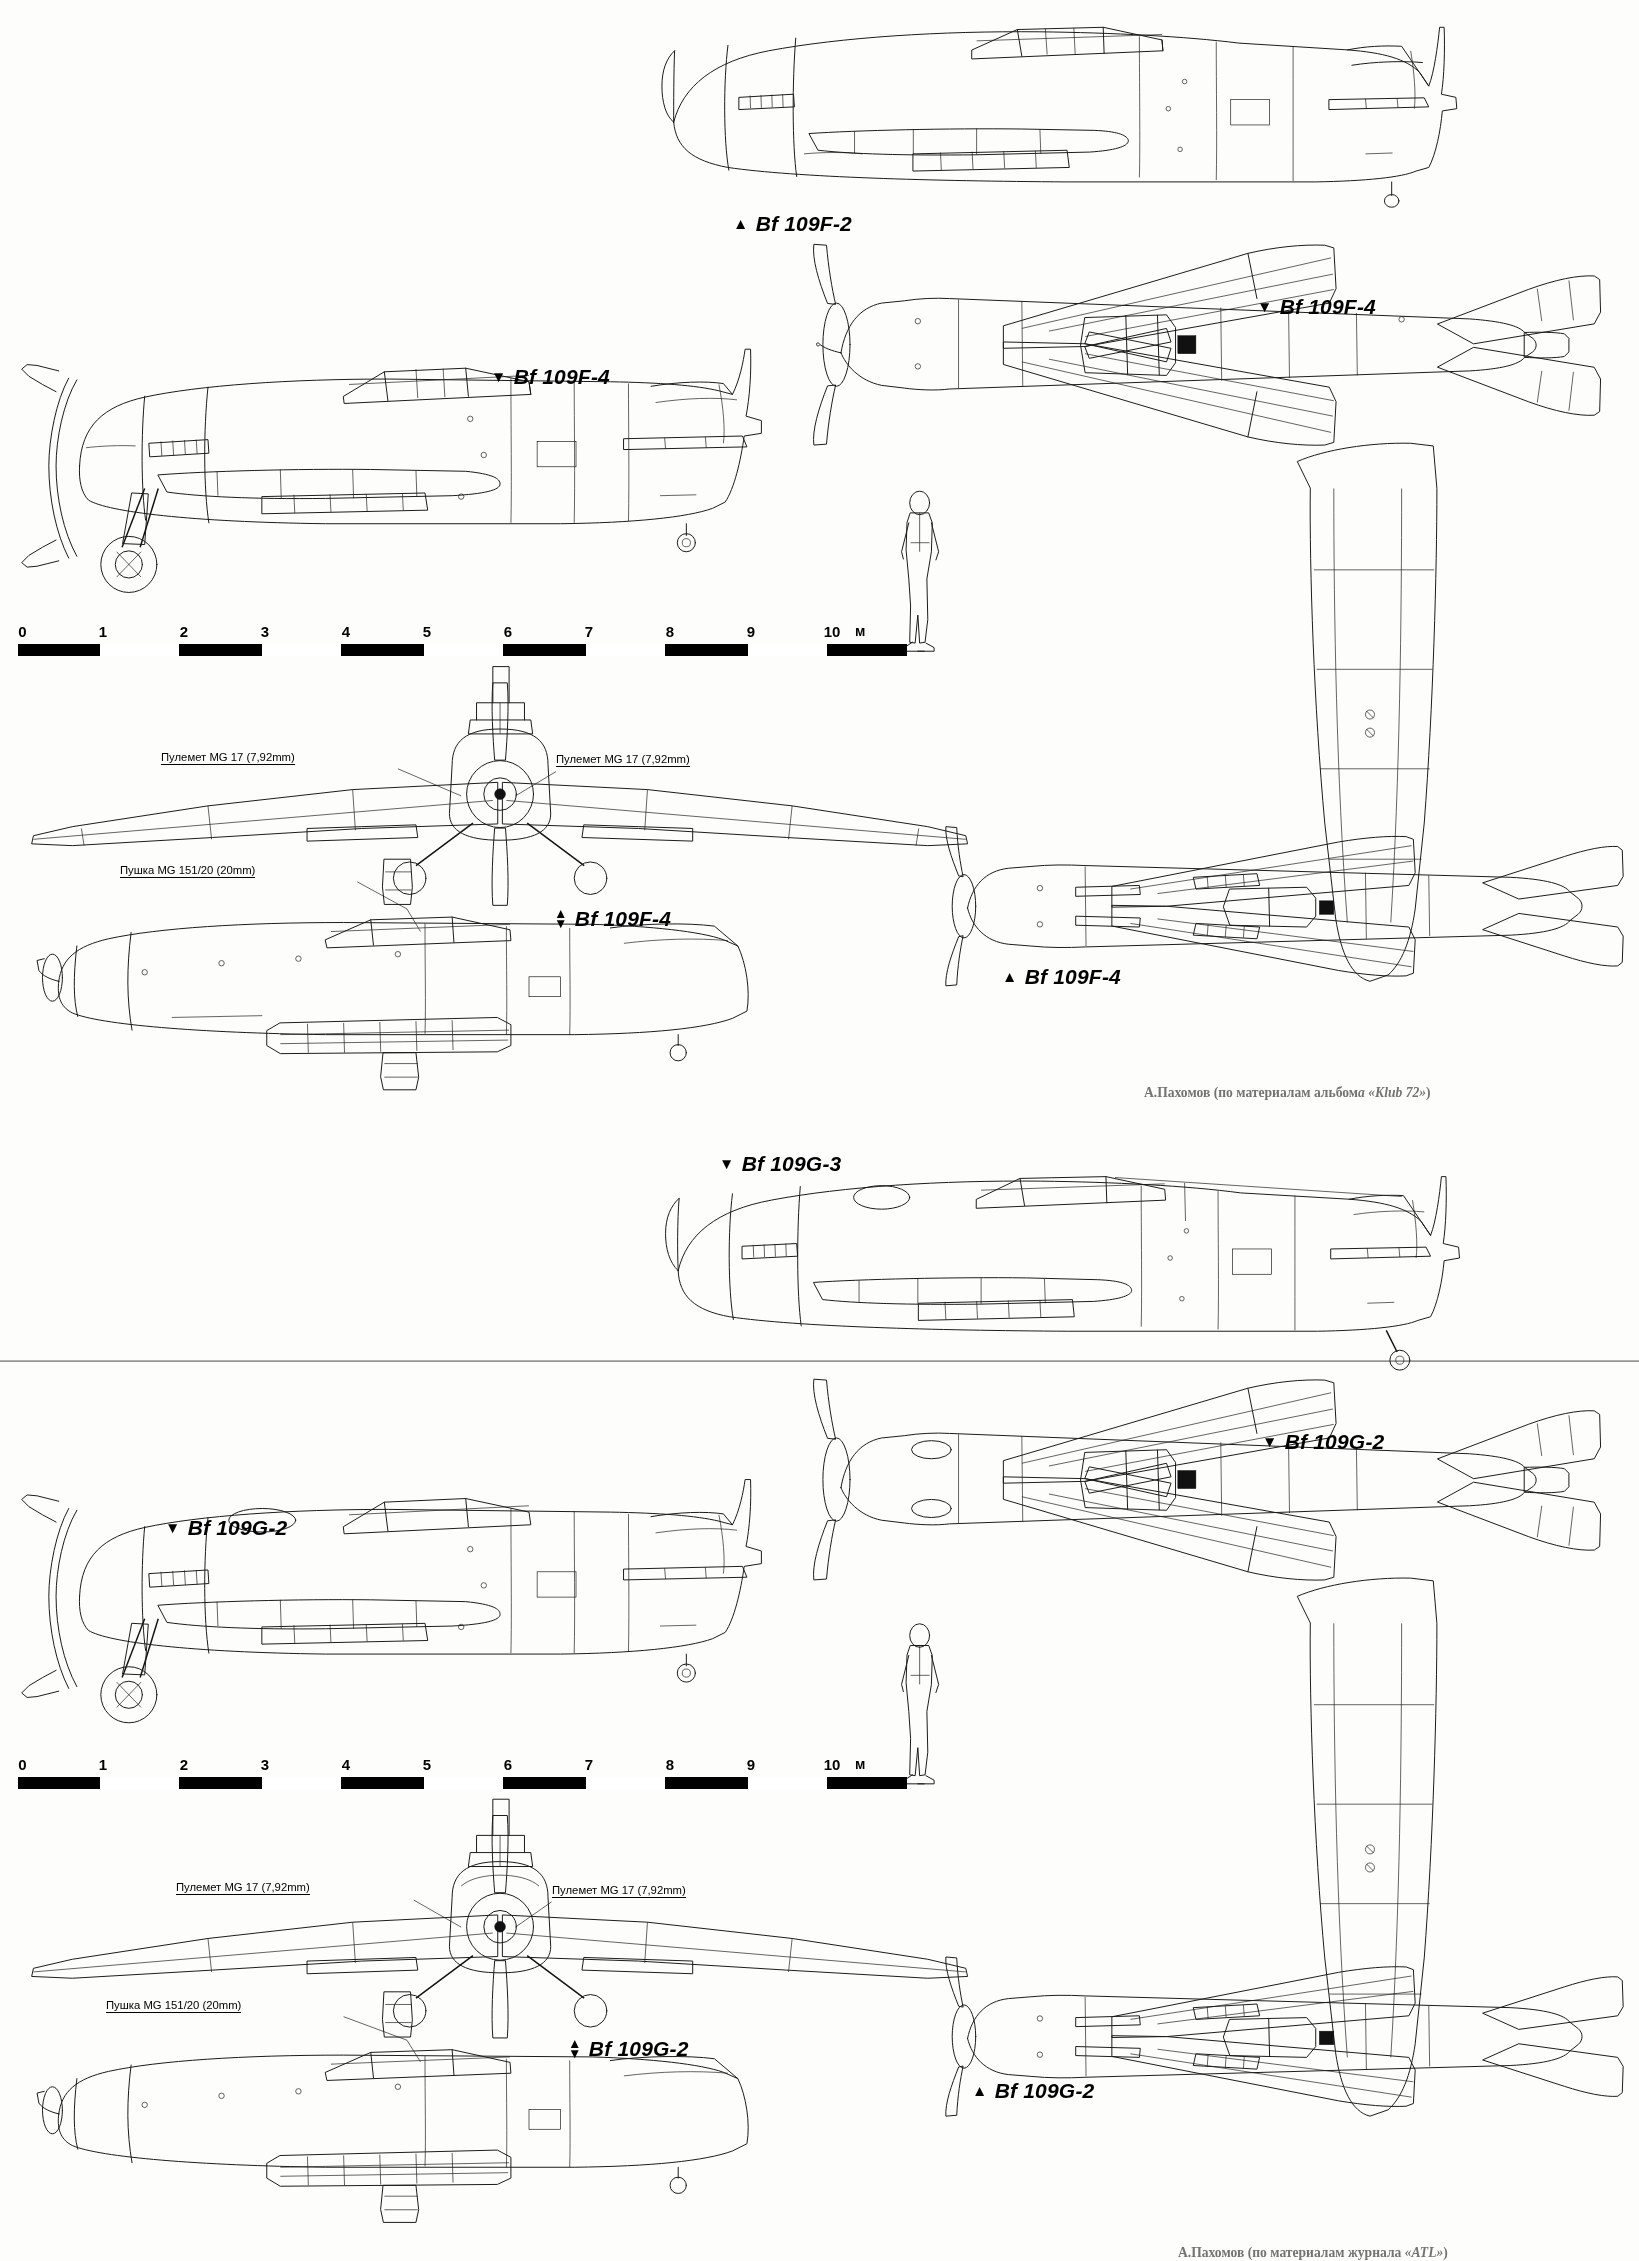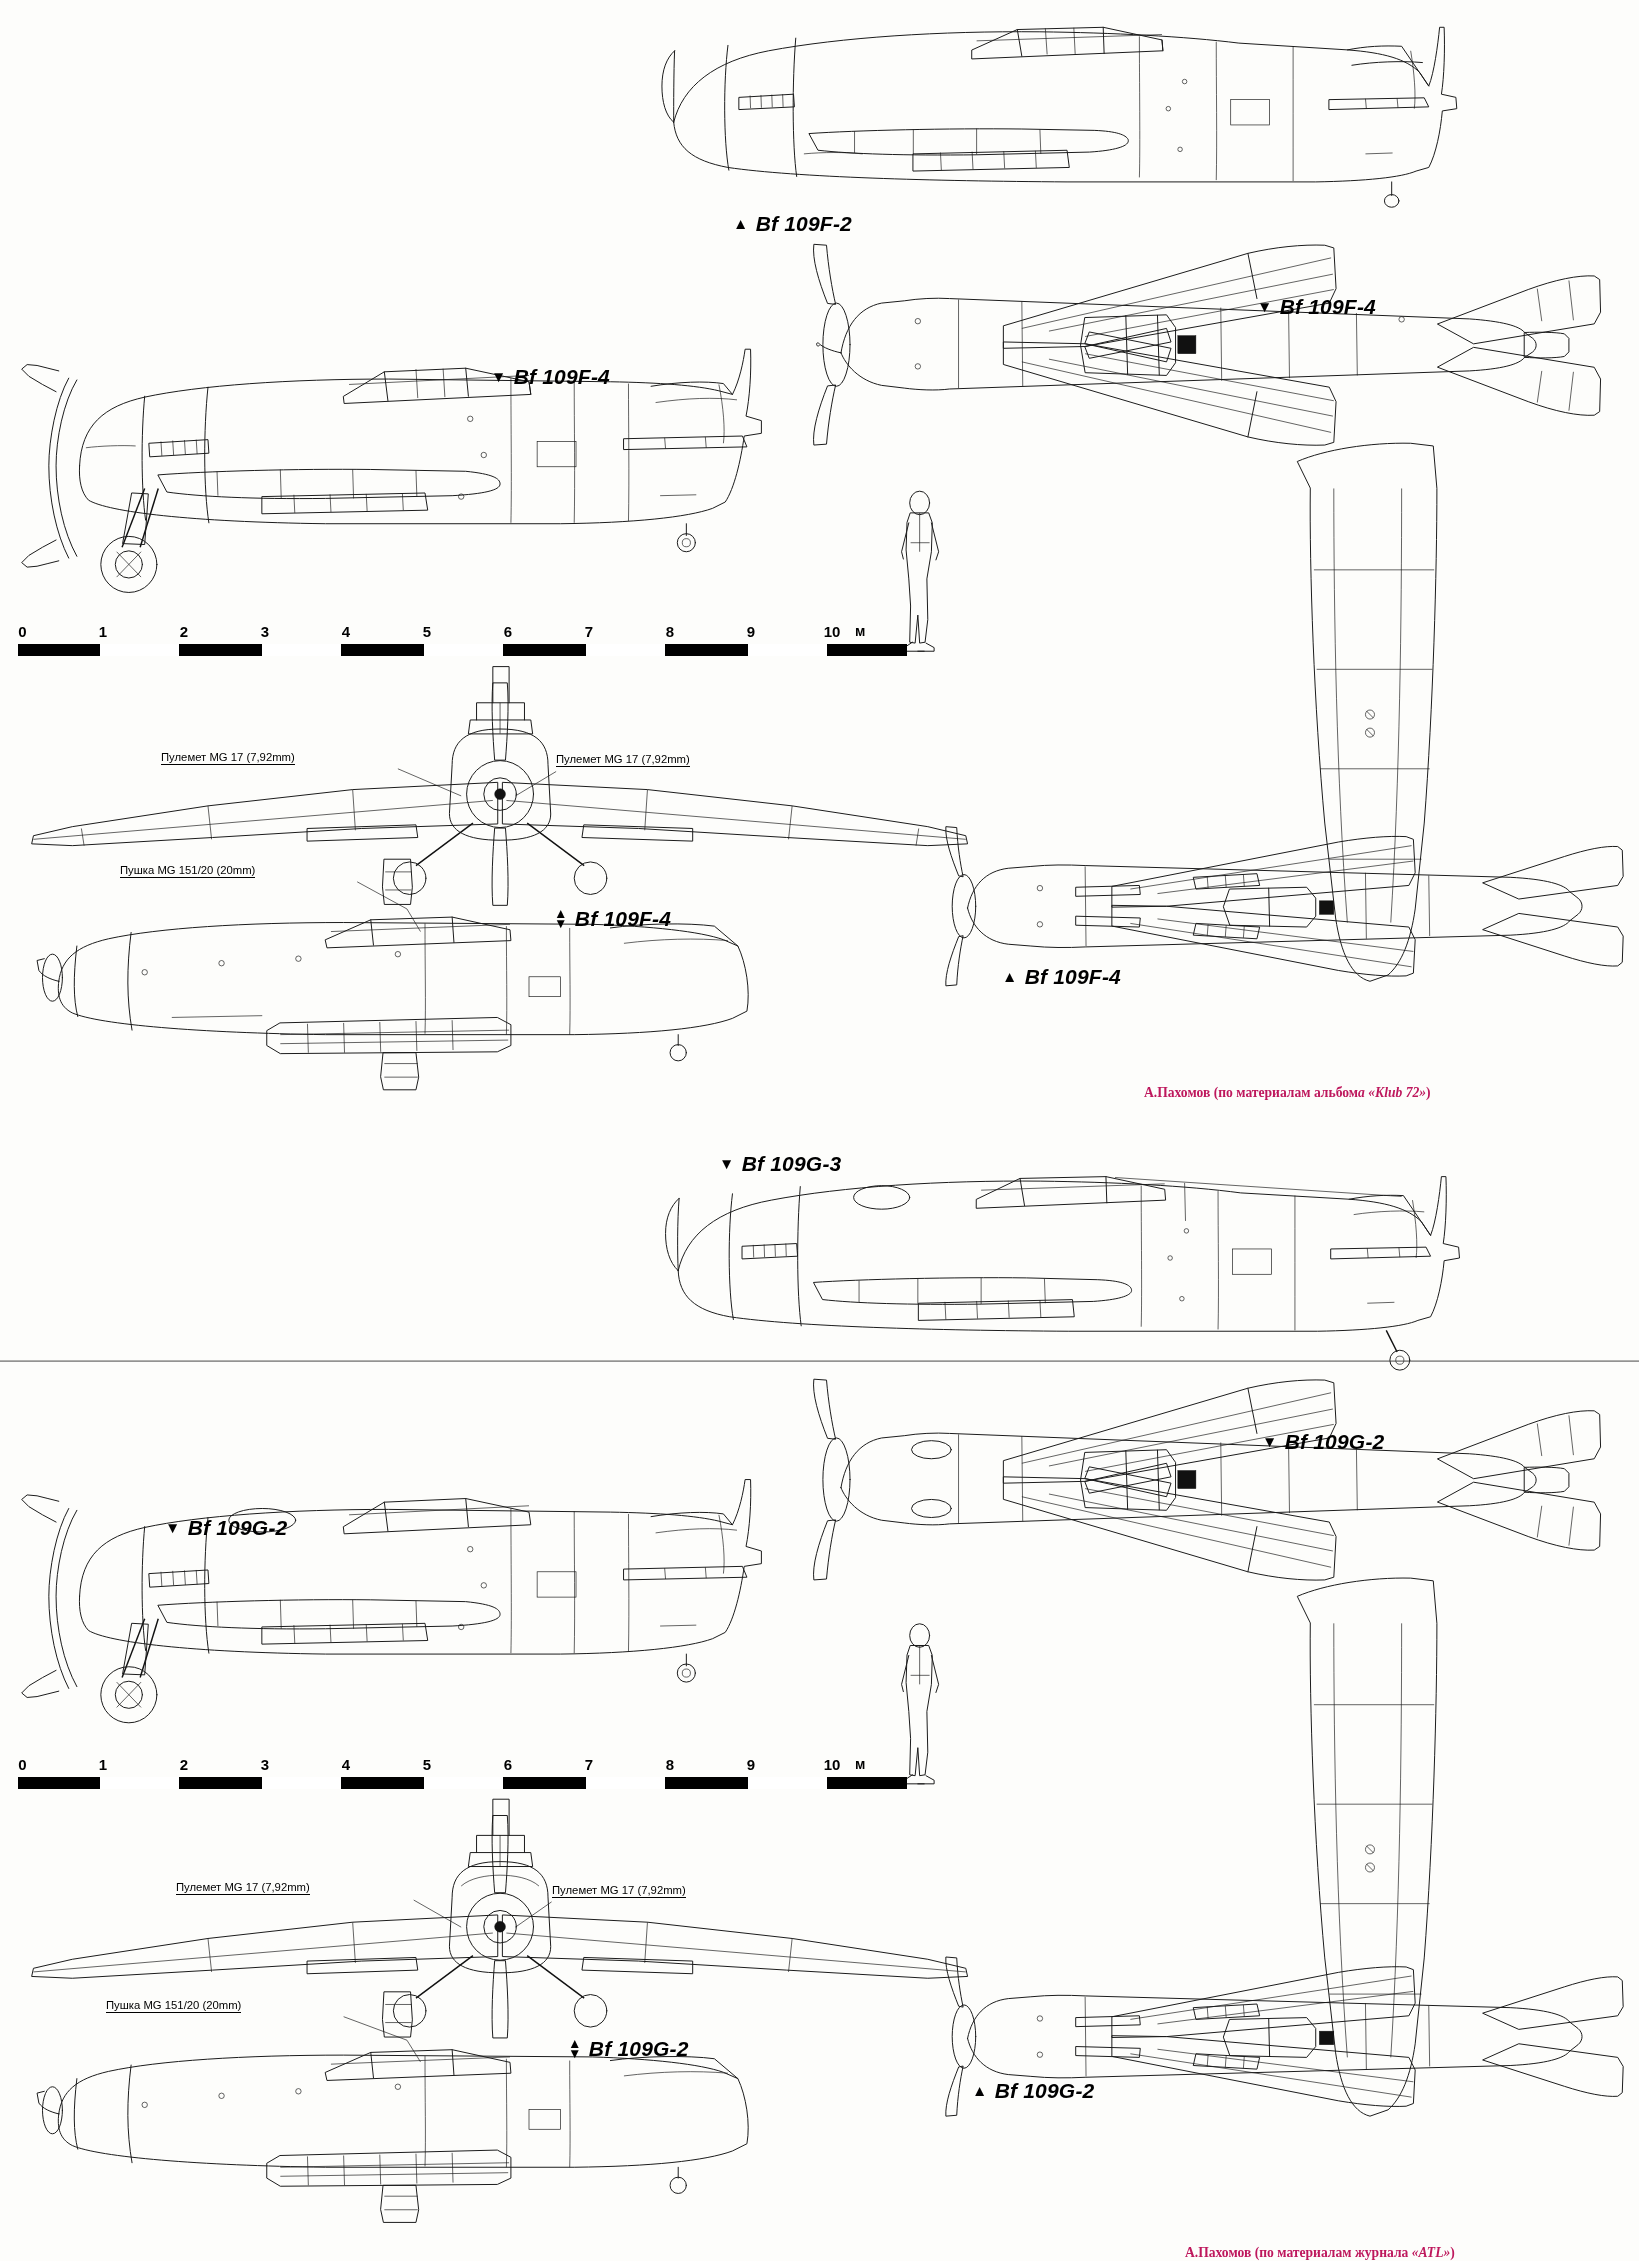--- a/index.html
+++ b/index.html
@@ -58,21 +58,21 @@
     color: #000;
   }
 
   
   .credit {
     position: absolute;
     font-family: "Liberation Serif", serif;
     font-size: 13.6px;
     font-weight: bold;
     white-space: nowrap;
-    color: #be185d;
+    color: #737373;
   }
   .credit i { font-style: italic; }
 
   
   .scalebar {
     position: absolute;
     height: 11.8px;
   }
   .scalebar .bar {
     position: absolute;
@@ -732,21 +732,21 @@
   <div class="callout" style="left:556px; top:753px;">Пулемет MG 17 (7,92mm)</div>
   <div class="callout" style="left:120px; top:864px;">Пушка MG 151/20 (20mm)</div>
 
   <div class="callout" style="left:176px; top:1881px;">Пулемет MG 17 (7,92mm)</div>
   <div class="callout" style="left:552px; top:1884px;">Пулемет MG 17 (7,92mm)</div>
   <div class="callout" style="left:106px; top:1999px;">Пушка MG 151/20 (20mm)</div>
 
   <div class="credit" style="left:1144px; top:1085px;">
     <span>А.Пахомов (по материалам альбом</span><i>а «Klub 72»</i><span>)</span>
   </div>
-  <div class="credit" style="left:1178px; top:2245px;margin-left:7px;">
+  <div class="credit" style="left:1178px; top:2245px;">
     <span>А.Пахомов (по материалам журнала </span><i>«ATL»</i><span>)</span>
   </div>
 
   <div class="scalelabels" style="left:18px; top:623px; width:889px;">
     <span style="left:4.5px;">0</span>
     <span style="left:85px;">1</span>
     <span style="left:166px;">2</span>
     <span style="left:247px;">3</span>
     <span style="left:328px;">4</span>
     <span style="left:409px;">5</span>

